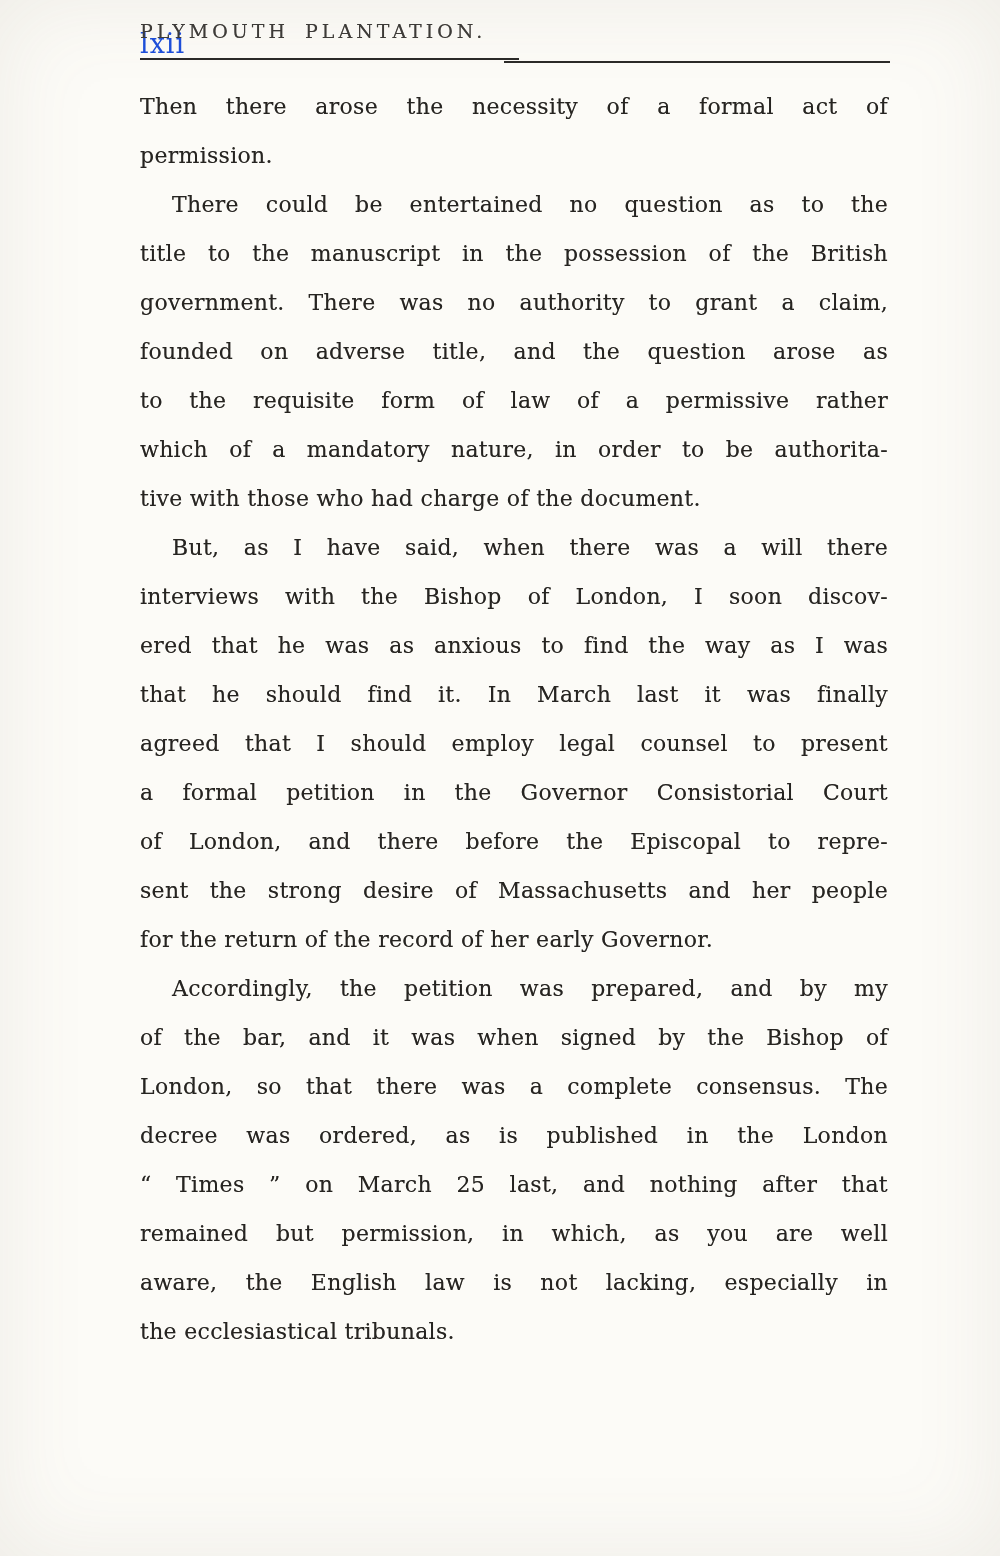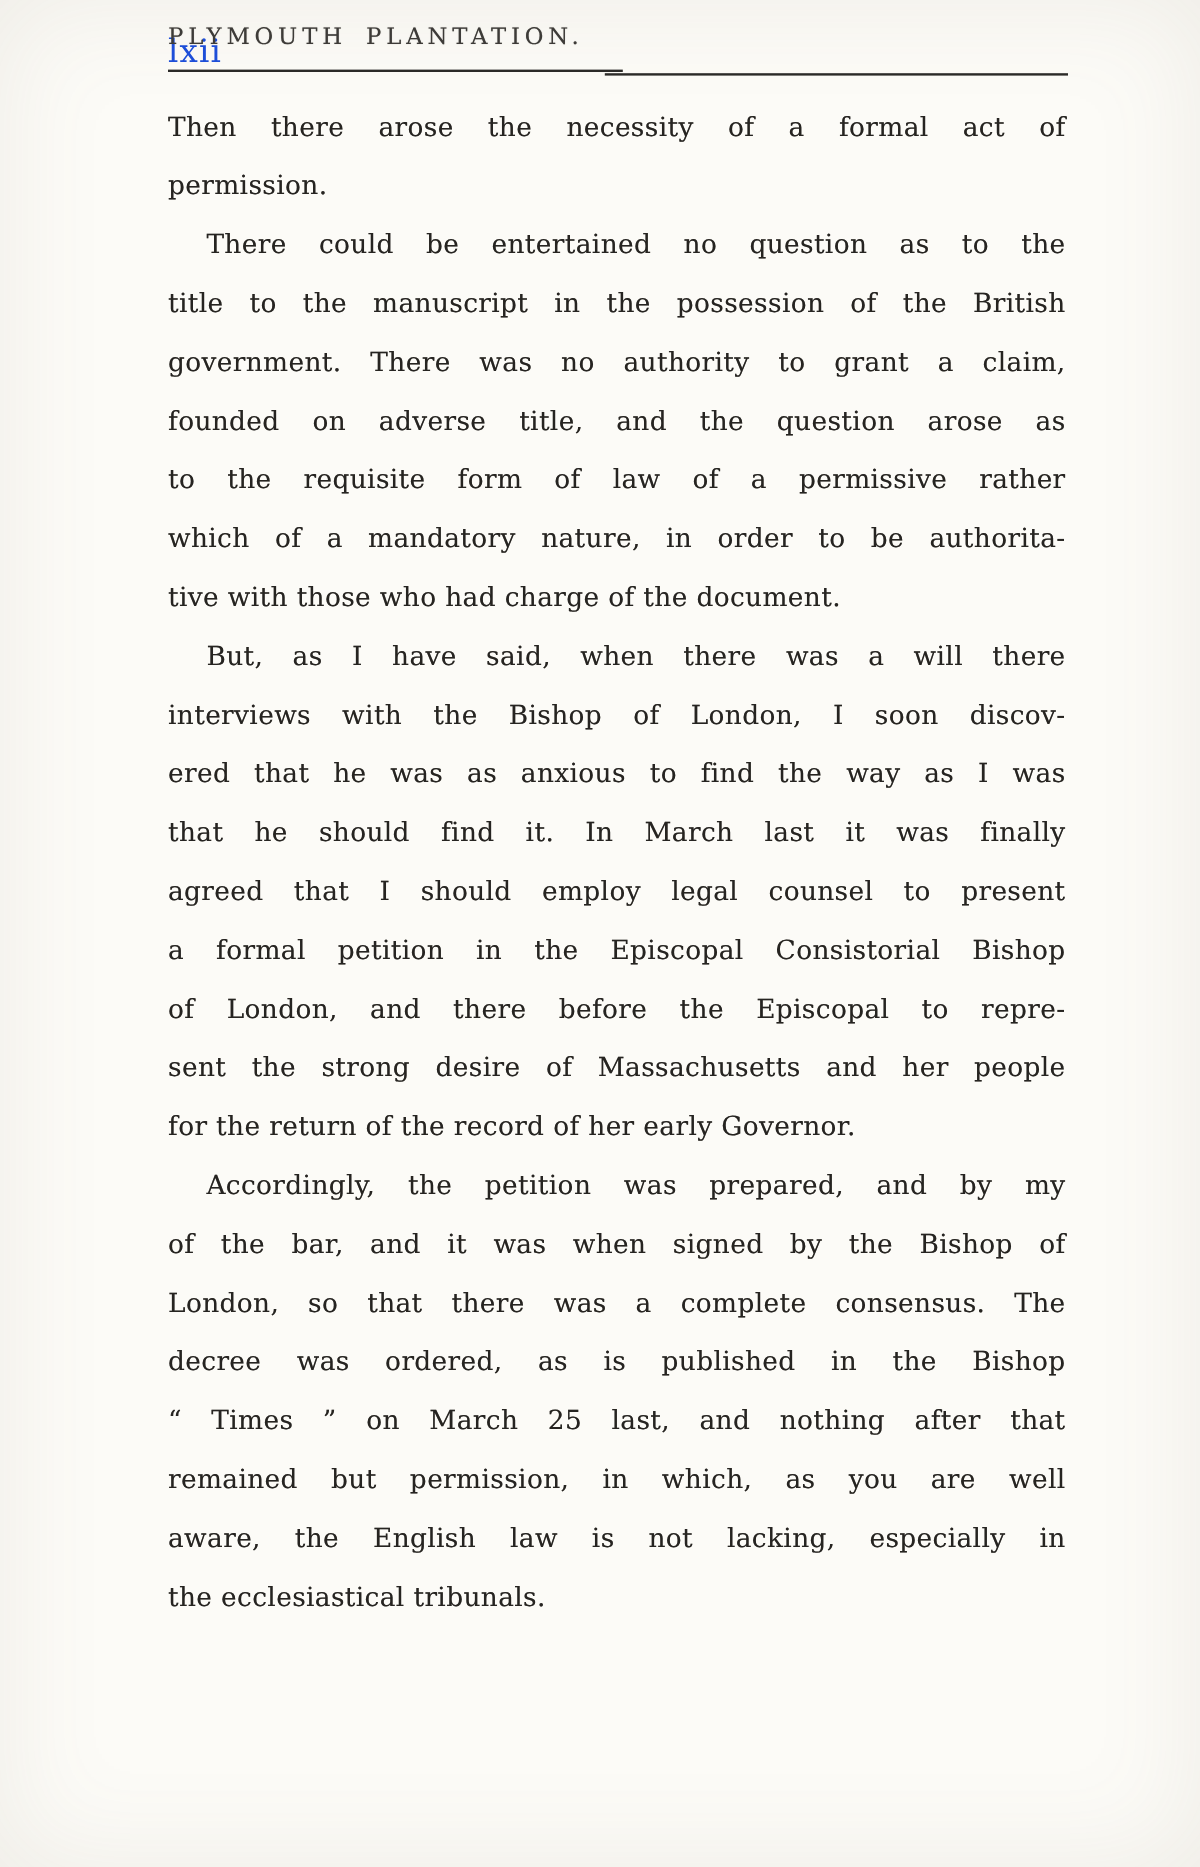--- a/index.html
+++ b/index.html
@@ -108,27 +108,27 @@
       <div class="line">government. There was no authority to grant a claim,</div>
       <div class="line">founded on adverse title, and the question arose as</div>
       <div class="line">to the requisite form of law of a permissive rather</div>
       <div class="line">which of a mandatory nature, in order to be authorita-</div>
       <div class="line last">tive with those who had charge of the document.</div>
       <div class="line indent">But, as I have said, when there was a will there</div>
       <div class="line">interviews with the Bishop of London, I soon discov-</div>
       <div class="line">ered that he was as anxious to find the way as I was</div>
       <div class="line">that he should find it. In March last it was finally</div>
       <div class="line">agreed that I should employ legal counsel to present</div>
-      <div class="line">a formal petition in the Episcopal Consistorial Bishop</div>
+      <div class="line">a formal petition in the Governor Consistorial Court</div>
       <div class="line">of London, and there before the Episcopal to repre-</div>
       <div class="line">sent the strong desire of Massachusetts and her people</div>
       <div class="line last">for the return of the record of her early Governor.</div>
       <div class="line indent">Accordingly, the petition was prepared, and by my</div>
       <div class="line">of the bar, and it was when signed by the Bishop of</div>
       <div class="line">London, so that there was a complete consensus. The</div>
-      <div class="line">decree was ordered, as is published in the Bishop</div>
+      <div class="line">decree was ordered, as is published in the London</div>
       <div class="line">“ Times ” on March 25 last, and nothing after that</div>
       <div class="line">remained but permission, in which, as you are well</div>
       <div class="line">aware, the English law is not lacking, especially in</div>
       <div class="line last">the ecclesiastical tribunals.</div>
     </div>
 
 </div>
 
 </body></html>

